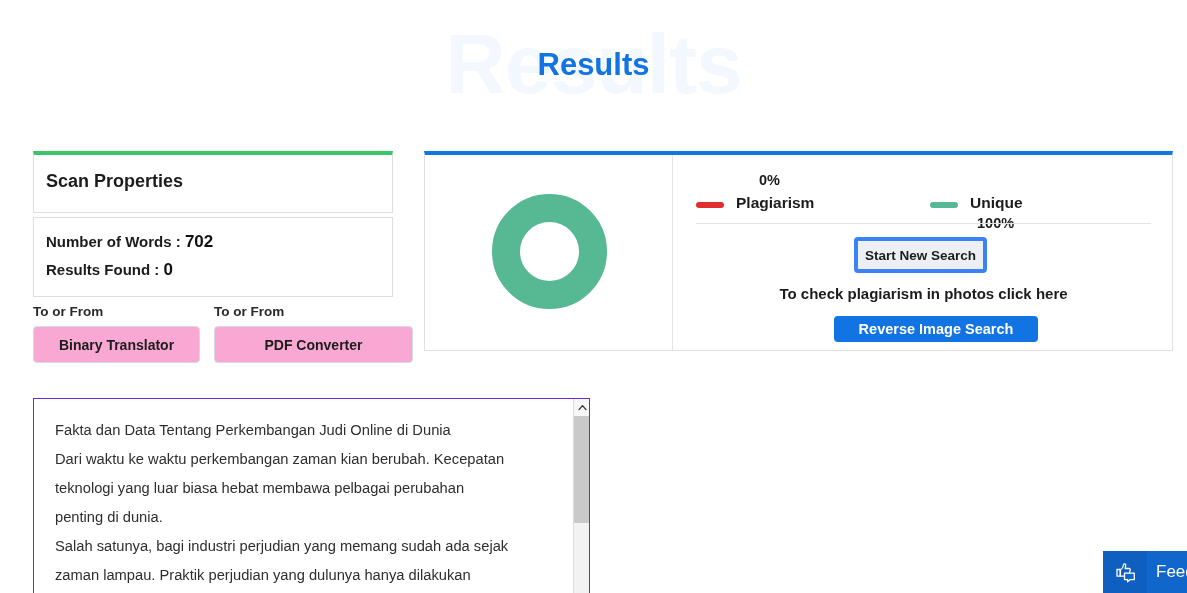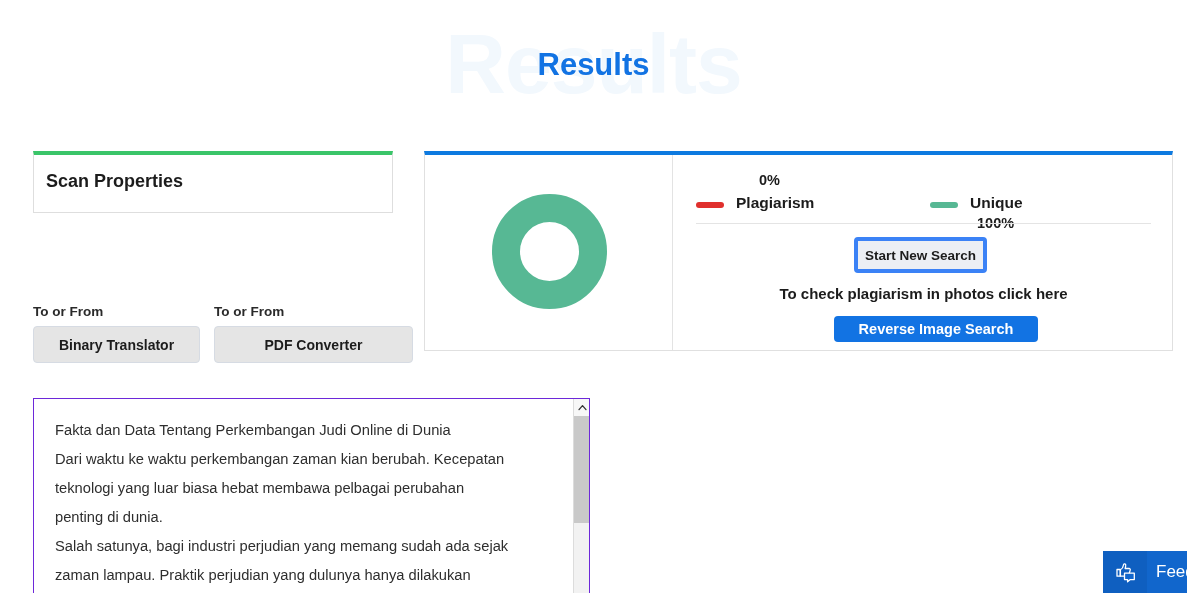--- a/index.html
+++ b/index.html
@@ -57,21 +57,21 @@
   .stat-line.l1 { top: 14px; }
   .stat-line.l2 { top: 42px; }
   .stat-val { font-size: 17px; font-weight: 700; color: #111; }
 
   .tool-label {
     position: absolute; font-size: 13.5px; font-weight: 700; color: #2a2a2a;
   }
   .tool-btn {
     position: absolute;
     height: 37px;
-    background: #e5e5e5;
+    background: #f9a8d4;
     border: 1px solid #d6dbe3;
     border-radius: 4px;
     font-size: 14px; font-weight: 700; color: #1c1c1c;
     display: flex; align-items: center; justify-content: center;
     cursor: pointer;
   }
   .tl-1 { left: 33px; top: 304px; }
   .tb-1 { left: 33px; top: 326px; width: 167px; }
   .tl-2 { left: 214px; top: 304px; }
   .tb-2 { left: 214px; top: 326px; width: 199px; }
@@ -191,20 +191,30 @@
 
   <div class="title-wrap">
     <div class="ghost-title">Results</div>
     <div class="main-title">Results</div>
   </div>
 
   <div class="scan-card">
     <div class="scan-card-title">Scan Properties</div>
   </div>
 
+  <div class="stats-card">
+    <div class="stat-line l1">
+      <span>Number of Words :</span>
+      <span class="stat-val">702</span>
+    </div>
+    <div class="stat-line l2">
+      <span>Results Found :</span>
+      <span class="stat-val">0</span>
+    </div>
+  </div>
 
   <div class="tool-label tl-1">To or From</div>
   <div class="tool-btn tb-1">Binary Translator</div>
   <div class="tool-label tl-2">To or From</div>
   <div class="tool-btn tb-2">PDF Converter</div>
 
   <div class="results-panel">
 
     <div class="donut-col">
       <div class="donut">

